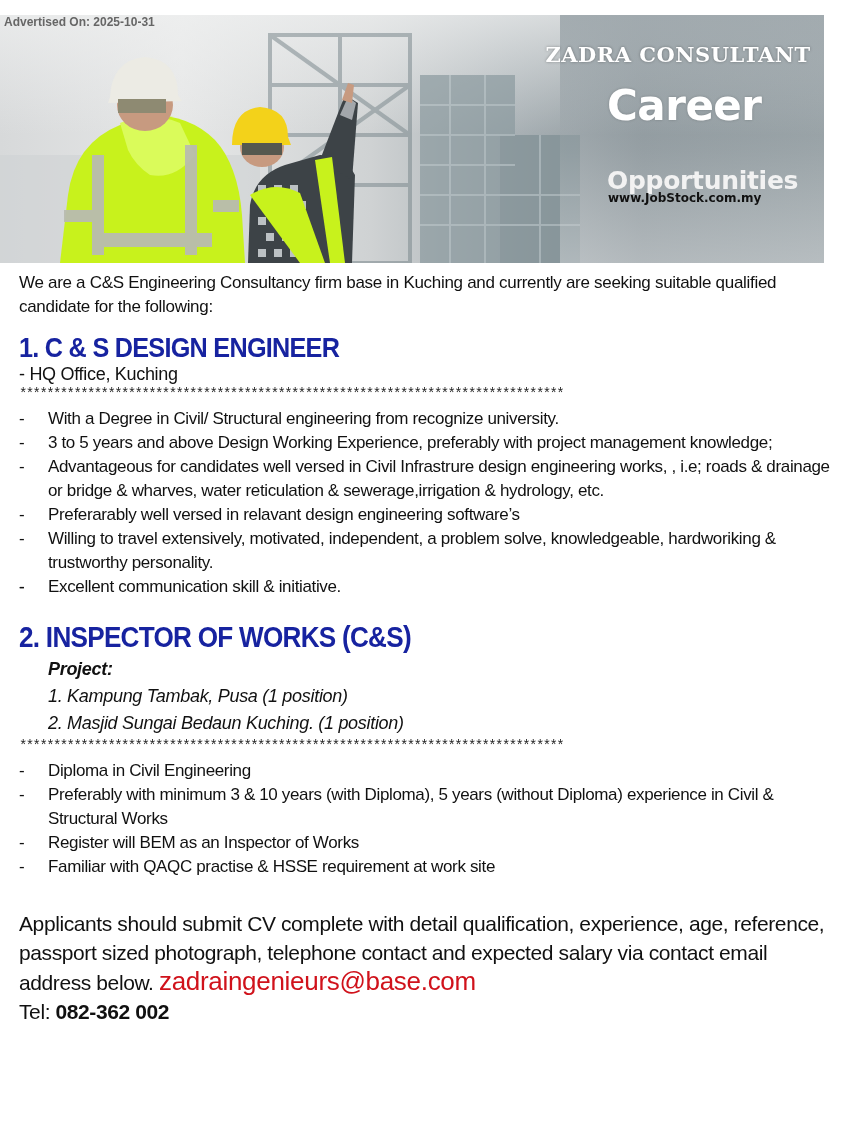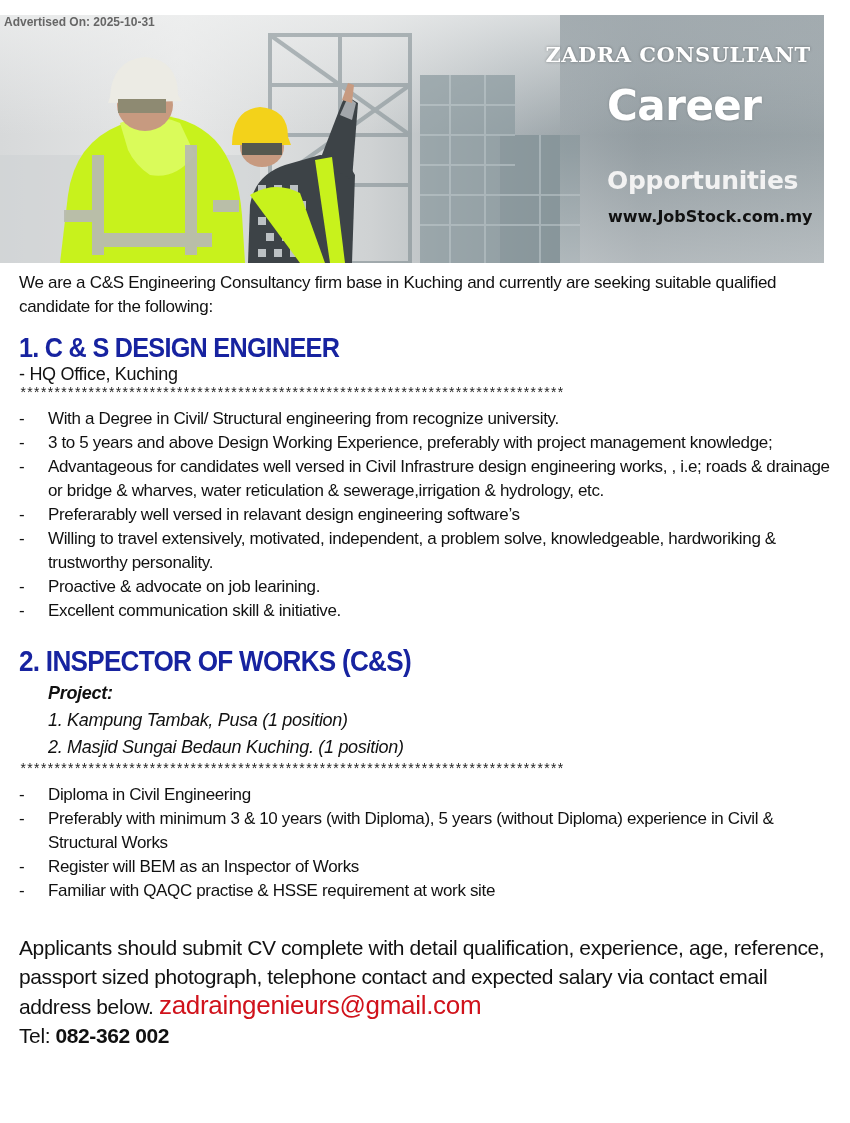--- a/index.html
+++ b/index.html
@@ -36,22 +36,22 @@
     font-family: "DejaVu Sans", sans-serif; font-weight: bold; font-size: 42px; color: #ffffff;
     letter-spacing: -0.5px; text-shadow: 0 0 3px rgba(0,0,0,0.2);
   }
   .banner-opps {
     position: absolute; left: 607px; top: 122px;
     font-family: "DejaVu Sans", sans-serif; font-weight: bold; font-size: 25px; color: #f2f2f2;
     letter-spacing: -0.3px;
     margin-top: 29px;
   }
   .banner-url {
-    position: absolute; left: 608px; top: 192px;
-    font-family: "DejaVu Sans", sans-serif; font-weight: bold; font-size: 16px; color: #111;
+    position: absolute; left: 608px; top: 176px;
+    font-family: "DejaVu Sans", sans-serif; font-weight: bold; font-size: 12px; color: #111;
   }
 
   .content {
     position: absolute; left: 19px; top: 271px; width: 820px;
     font-family: "Liberation Sans", sans-serif; font-size: 17px; color: #111;
   }
   .intro { line-height: 24px; font-size: 17px; letter-spacing: -0.3px; }
 
   .job-title-row { margin-top: 13px; display: flex; align-items: baseline; flex-direction: column; }
   .job-title {
@@ -170,21 +170,21 @@
       <span class="job-title">1. C &amp; S DESIGN ENGINEER</span>
       <span class="job-loc">- HQ Office, Kuching</span>
     </div>
     <div class="stars">********************************************************************************</div>
     <ul class="reqs">
       <li><span class="dash">-</span><span>With a Degree in Civil/ Structural engineering from recognize university.</span></li>
       <li><span class="dash">-</span><span>3 to 5 years and above Design Working Experience, preferably with project management knowledge;</span></li>
       <li><span class="dash">-</span><span>Advantageous for candidates well versed in Civil Infrastrure design engineering works, , i.e; roads &amp; drainage or bridge &amp; wharves, water reticulation &amp; sewerage,irrigation &amp; hydrology, etc.</span></li>
       <li><span class="dash">-</span><span>Preferarably well versed in relavant design engineering software’s</span></li>
       <li><span class="dash">-</span><span>Willing to travel extensively, motivated, independent, a problem solve, knowledgeable, hardworiking &amp; trustworthy personality.</span></li>
-      <li><span class="dash">-</span><span>Proactive &amp; advocate on job learining.</span></li>
+      <li><span class="dash">-</span></li>
       <li><span class="dash">-</span><span>Excellent communication skill &amp; initiative.</span></li>
     </ul>
   </section>
 
   <section class="job2">
     <div class="job-title-row" style="margin-top:0">
       <span class="job-title">2. INSPECTOR OF WORKS (C&amp;S)</span>
     </div>
     <div class="project-block">
       <div class="project-label">Project:</div>
@@ -196,20 +196,20 @@
       <li><span class="dash">-</span><span>Diploma in Civil Engineering</span></li>
       <li><span class="dash">-</span><span>Preferably with minimum 3 &amp; 10 years (with Diploma), 5 years (without Diploma) experience in Civil &amp; Structural Works</span></li>
       <li><span class="dash">-</span><span>Register will BEM as an Inspector of Works</span></li>
       <li><span class="dash">-</span><span>Familiar with QAQC practise &amp; HSSE requirement at work site</span></li>
     </ul>
   </section>
 
   <section class="apply">
     <p>
       <span>Applicants should submit CV complete with detail qualification, experience, age, reference, passport sized photograph, telephone contact and expected salary via contact email address below.</span>
-      <a class="email">zadraingenieurs@gmail.com</a>
+      <a class="email">zadraingenieurs@base.com</a>
     </p>
     <p>
       <span>Tel:</span>
       <span class="tel-num">082-362 002</span>
     </p>
   </section>
 </div>
 
 </body></html>

